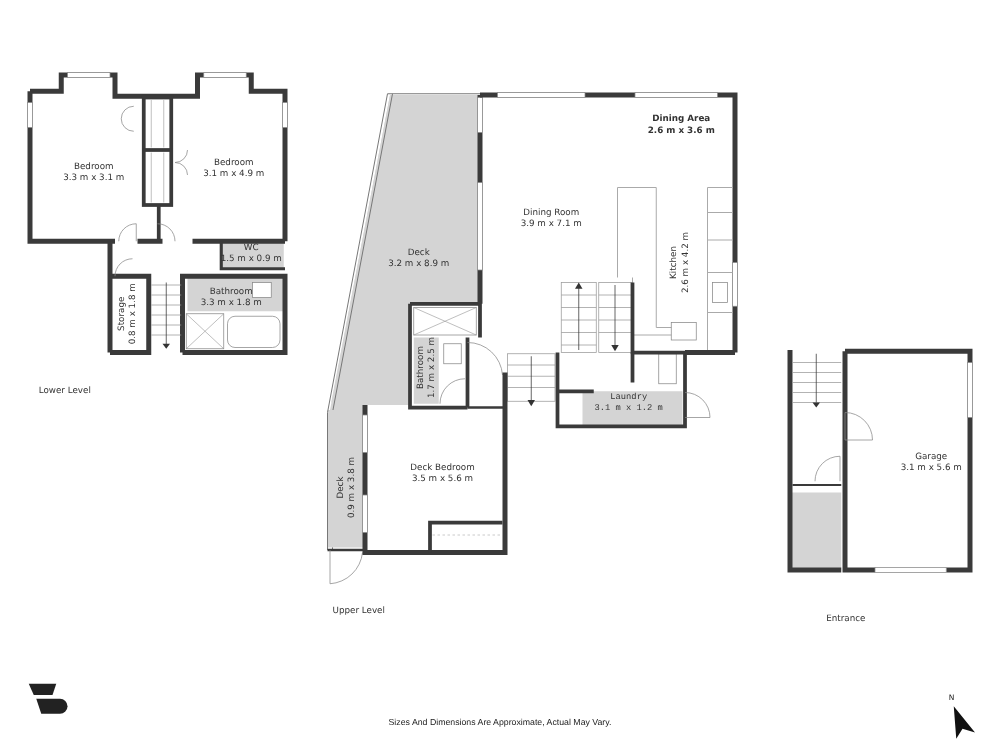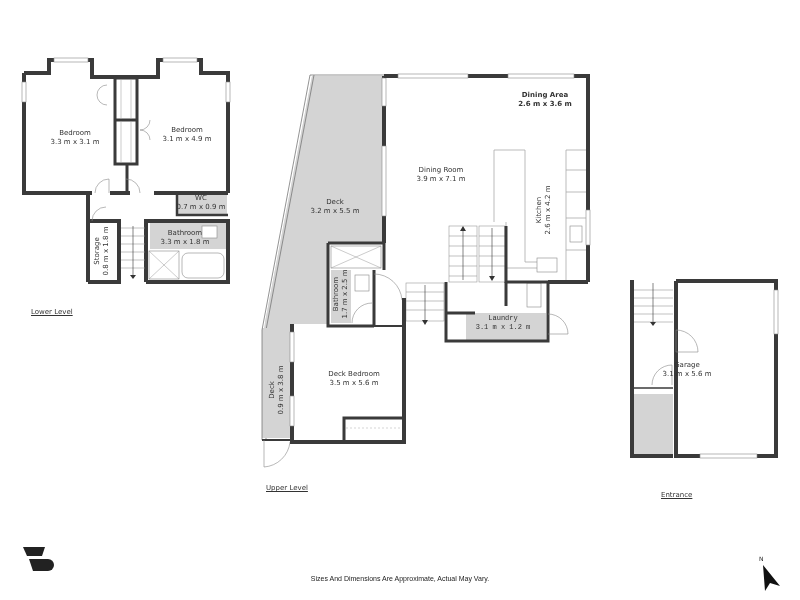--- a/index.html
+++ b/index.html
@@ -2,21 +2,21 @@
 <html><head>
 <meta charset="utf-8">
 <style>
   html,body{margin:0;padding:0;background:#ffffff;}
   body{width:800px;height:600px;position:relative;overflow:hidden;font-family:"DejaVu Sans","Liberation Sans",sans-serif;}
   svg.plan{position:absolute;left:0;top:0;}
   .lbl{position:absolute;font-size:7px;color:#333;text-align:center;line-height:9px;white-space:nowrap;}
   .lbl .n{display:block;}
   .lbl .d{display:block;}
   .rot{transform:rotate(-90deg);transform-origin:center center;}
-  .level{position:absolute;font-size:7px;color:#333;white-space:nowrap;text-decoration:underline;}
+  .level{position:absolute;font-size:7px;color:#333;white-space:nowrap;}
   .disclaimer{position:absolute;left:0;width:800px;top:575px;text-align:center;font-size:7px;color:#222;font-family:"Liberation Sans","DejaVu Sans",sans-serif;}
   .compass-n{position:absolute;left:759px;top:555px;font-size:6px;color:#222;}
 </style>
 </head>
 <body>
 
 <svg class="plan" width="800" height="600" viewBox="0 0 800 600">
 
   <g>
 
@@ -177,33 +177,33 @@
 <div class="lbl" style="left:40px;top:129px;width:70px;">
   <span class="n">Bedroom</span>
   <span class="d">3.3 m x 3.1 m</span>
 </div>
 <div class="lbl" style="left:152px;top:126px;width:70px;">
   <span class="n">Bedroom</span>
   <span class="d">3.1 m x 4.9 m</span>
 </div>
 <div class="lbl" style="left:150px;top:194px;width:56px;margin-left:23px;">
   <span class="n">WC</span>
-  <span class="d">0.7 m x 0.9 m</span>
+  <span class="d">1.5 m x 0.9 m</span>
 </div>
 <div class="lbl" style="left:152px;top:229px;width:66px;">
   <span class="n">Bathroom</span>
   <span class="d">3.3 m x 1.8 m</span>
 </div>
 <div class="lbl rot" style="left:70px;top:242px;width:64px;">
   <span class="n">Storage</span>
   <span class="d">0.8 m x 1.8 m</span>
 </div>
 <div class="lbl" style="left:302px;top:198px;width:66px;">
   <span class="n">Deck</span>
-  <span class="d">3.2 m x 5.5 m</span>
+  <span class="d">3.2 m x 8.9 m</span>
 </div>
 <div class="lbl rot" style="left:308px;top:285px;width:66px;">
   <span class="n">Bathroom</span>
   <span class="d">1.7 m x 2.5 m</span>
 </div>
 <div class="lbl" style="left:408px;top:166px;width:66px;">
   <span class="n">Dining Room</span>
   <span class="d">3.9 m x 7.1 m</span>
 </div>
 <div class="lbl" style="left:512px;top:91px;width:66px;font-weight:bold;">
@@ -219,21 +219,21 @@
   <span class="d">3.1 m x 1.2 m</span>
 </div>
 <div class="lbl" style="left:318px;top:370px;width:72px;">
   <span class="n">Deck Bedroom</span>
   <span class="d">3.5 m x 5.6 m</span>
 </div>
 <div class="lbl rot" style="left:246px;top:381px;width:62px;">
   <span class="n">Deck</span>
   <span class="d">0.9 m x 3.8 m</span>
 </div>
-<div class="lbl" style="left:654px;top:361px;width:66px;">
+<div class="lbl" style="left:712px;top:361px;width:66px;">
   <span class="n">Garage</span>
   <span class="d">3.1 m x 5.6 m</span>
 </div>
 
 <div class="level" style="left:31px;top:308px;">Lower Level</div>
 <div class="level" style="left:266px;top:484px;">Upper Level</div>
 <div class="level" style="left:637px;top:491px;padding-left:24px;">Entrance</div>
 
 <div class="disclaimer">Sizes And Dimensions Are Approximate, Actual May Vary.</div>
 <div class="compass-n">N</div>

